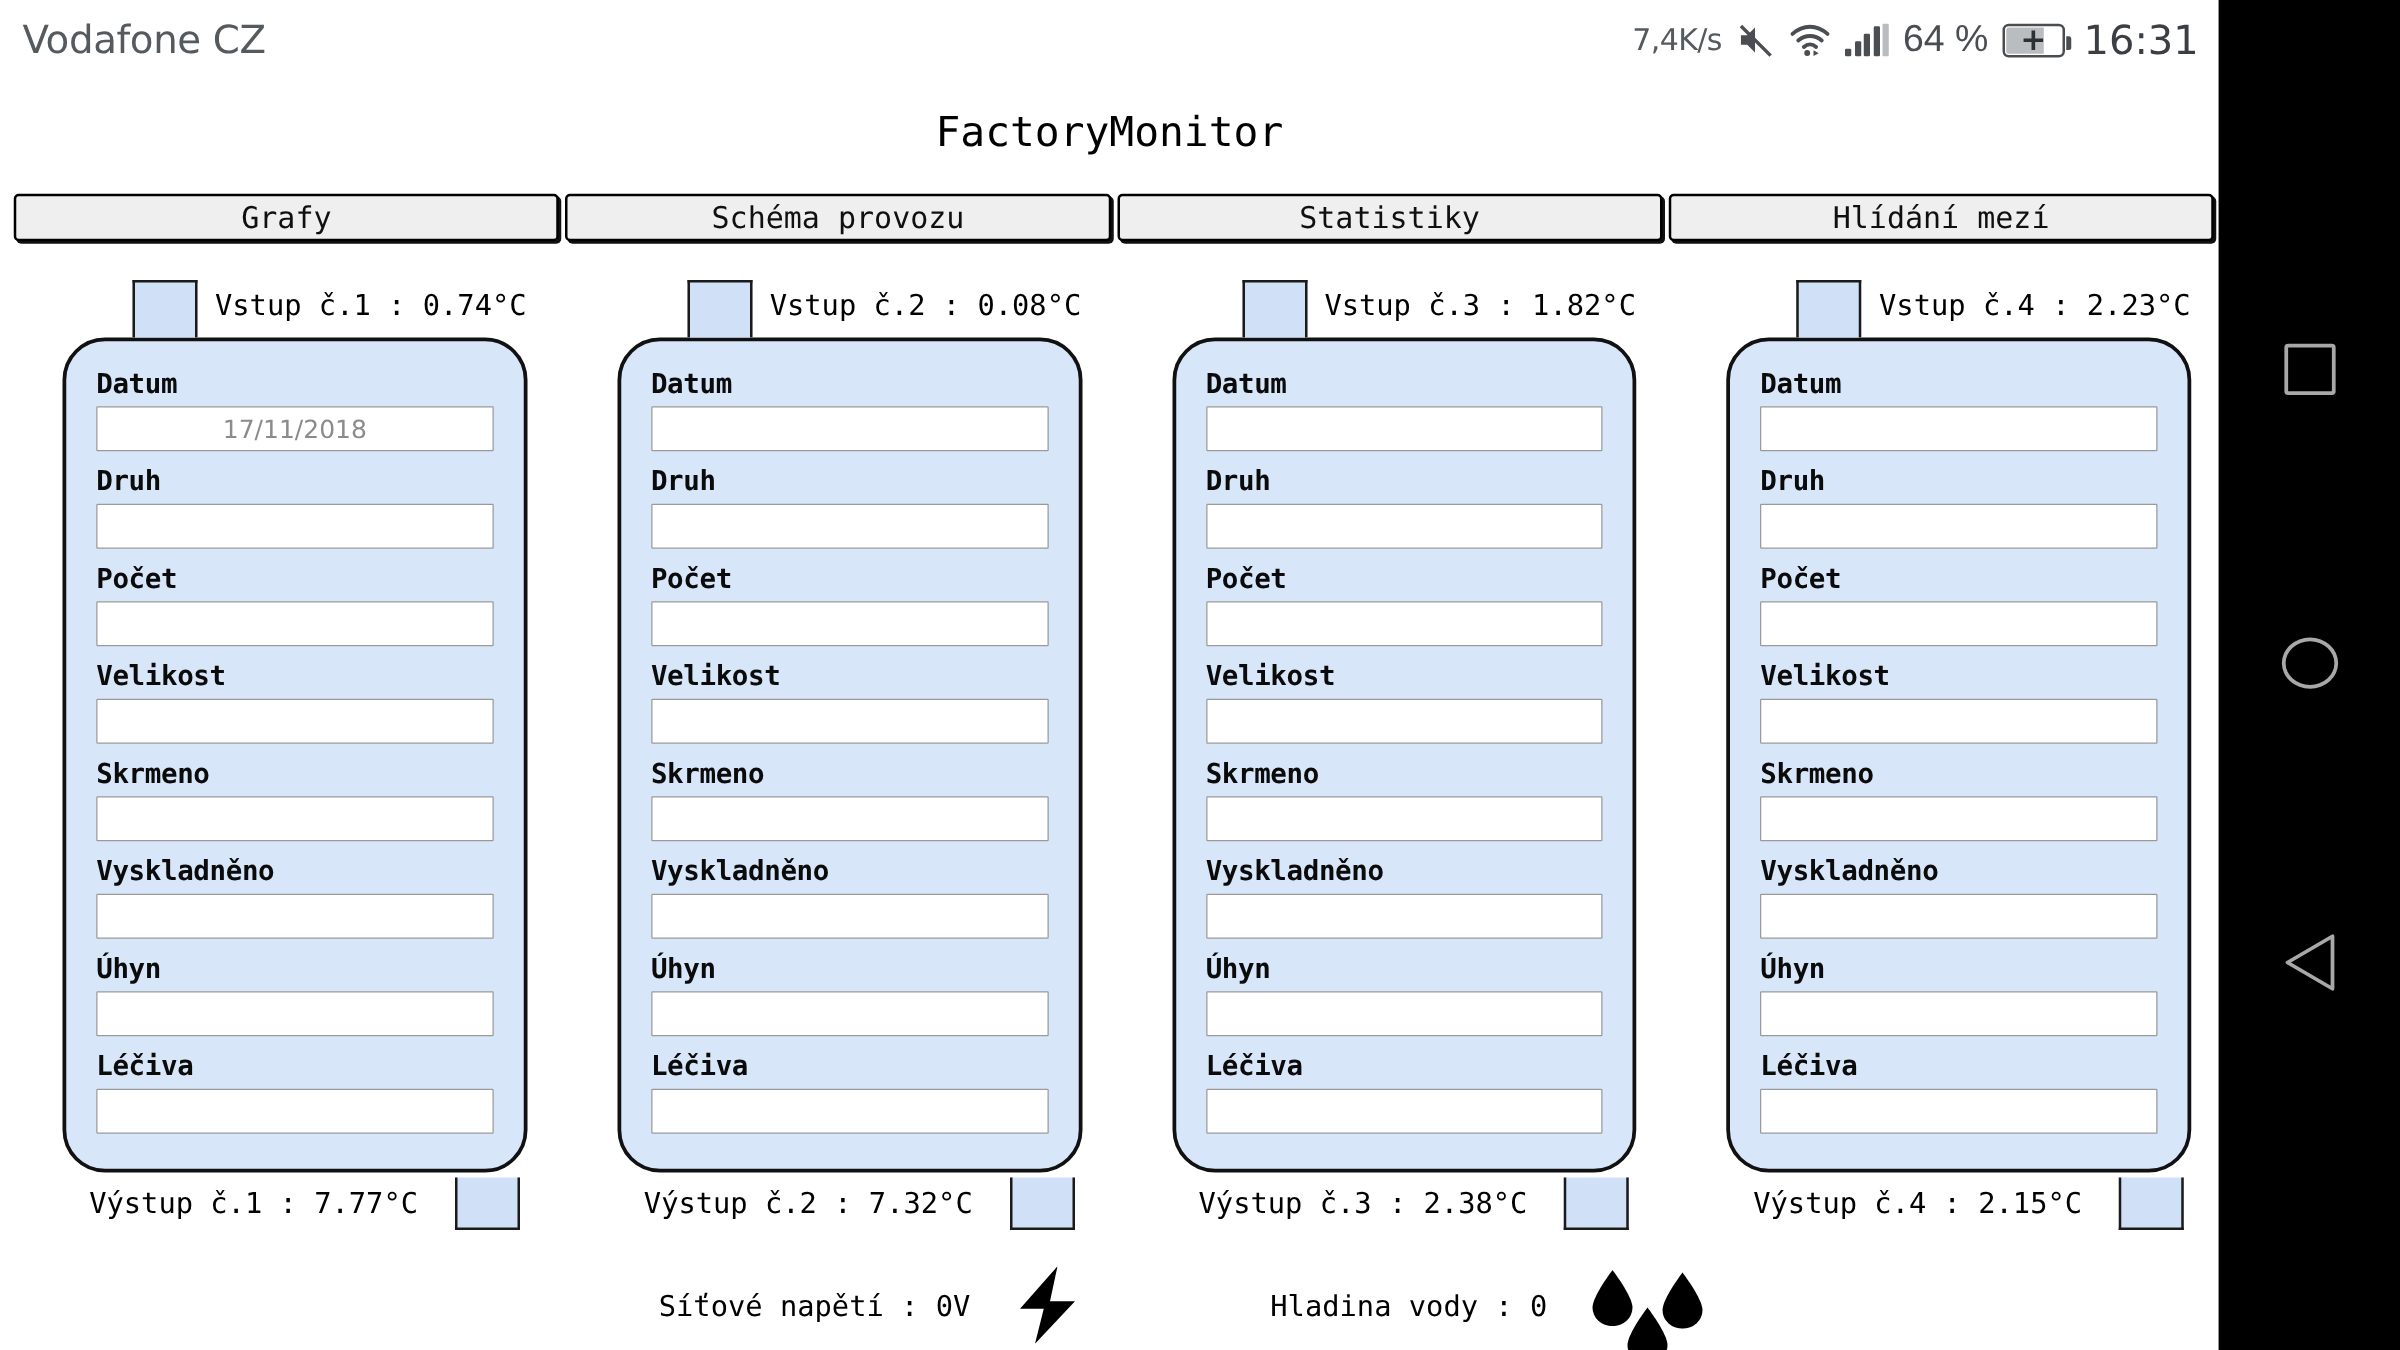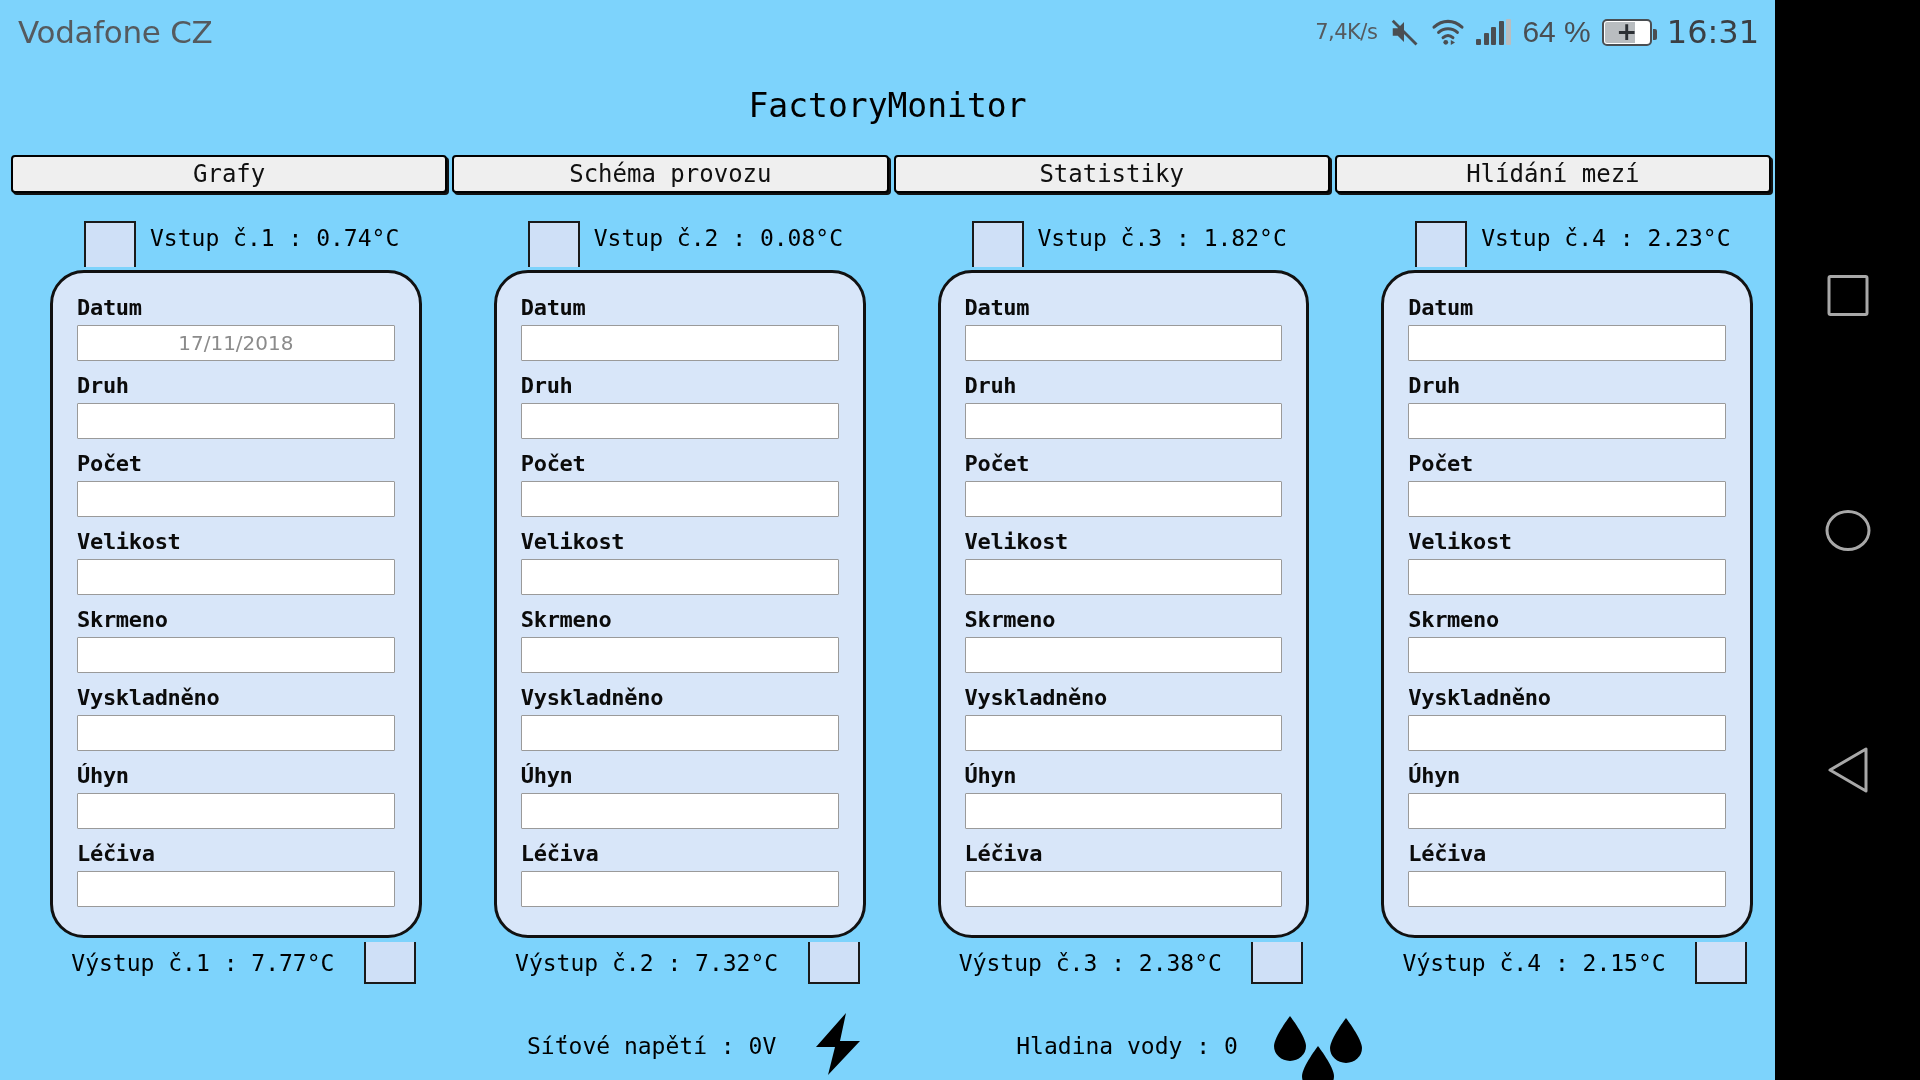--- a/index.html
+++ b/index.html
@@ -18,21 +18,21 @@
     height: 1080px;
     background: #000;
   }
 
   
   #app {
     position: absolute;
     left: 0; top: 0;
     width: 1775px;
     height: 1080px;
-    background: #7dd3fc;
+    background: #ffffff;
     overflow: hidden;
   }
 
   
   #statusbar {
     position: absolute;
     left: 0; top: 0;
     width: 1775px;
     height: 64px;
     display: flex;
@@ -47,21 +47,21 @@
     letter-spacing: -0.3px;
   }
   .sb-right {
     display: flex;
     align-items: center;
     gap: 11px;
     color: #4a4e52;
   }
   .sb-speed {
     font-family: "DejaVu Sans", "Liberation Sans", sans-serif;
-    font-size: 21px;
+    font-size: 24px;
     color: #555a5e;
     letter-spacing: -0.5px;
   }
   .sb-pct {
     font-family: Liberation Sans, sans-serif;
     font-size: 30px;
     color: #4a4e52;
   }
   .sb-time {
     font-family: "DejaVu Sans", "Liberation Sans", sans-serif;
@@ -155,23 +155,24 @@
     width: 1775px;
     display: flex;
   }
   .column {
     width: 25%;
     position: relative;
   }
 
   .col-head {
     display: flex;
-    align-items: center;
+    align-items: flex-end;
     height: 52px;
-    padding-left: 84px;
+    padding-left: 60px;
+    margin-left: 46px;
   }
   .port {
     width: 52px;
     height: 46px;
     background: #cfe0f7;
     border: 2.5px solid #1a1a1a;
     border-bottom: none;
     flex: none;
   }
   .port-label {

